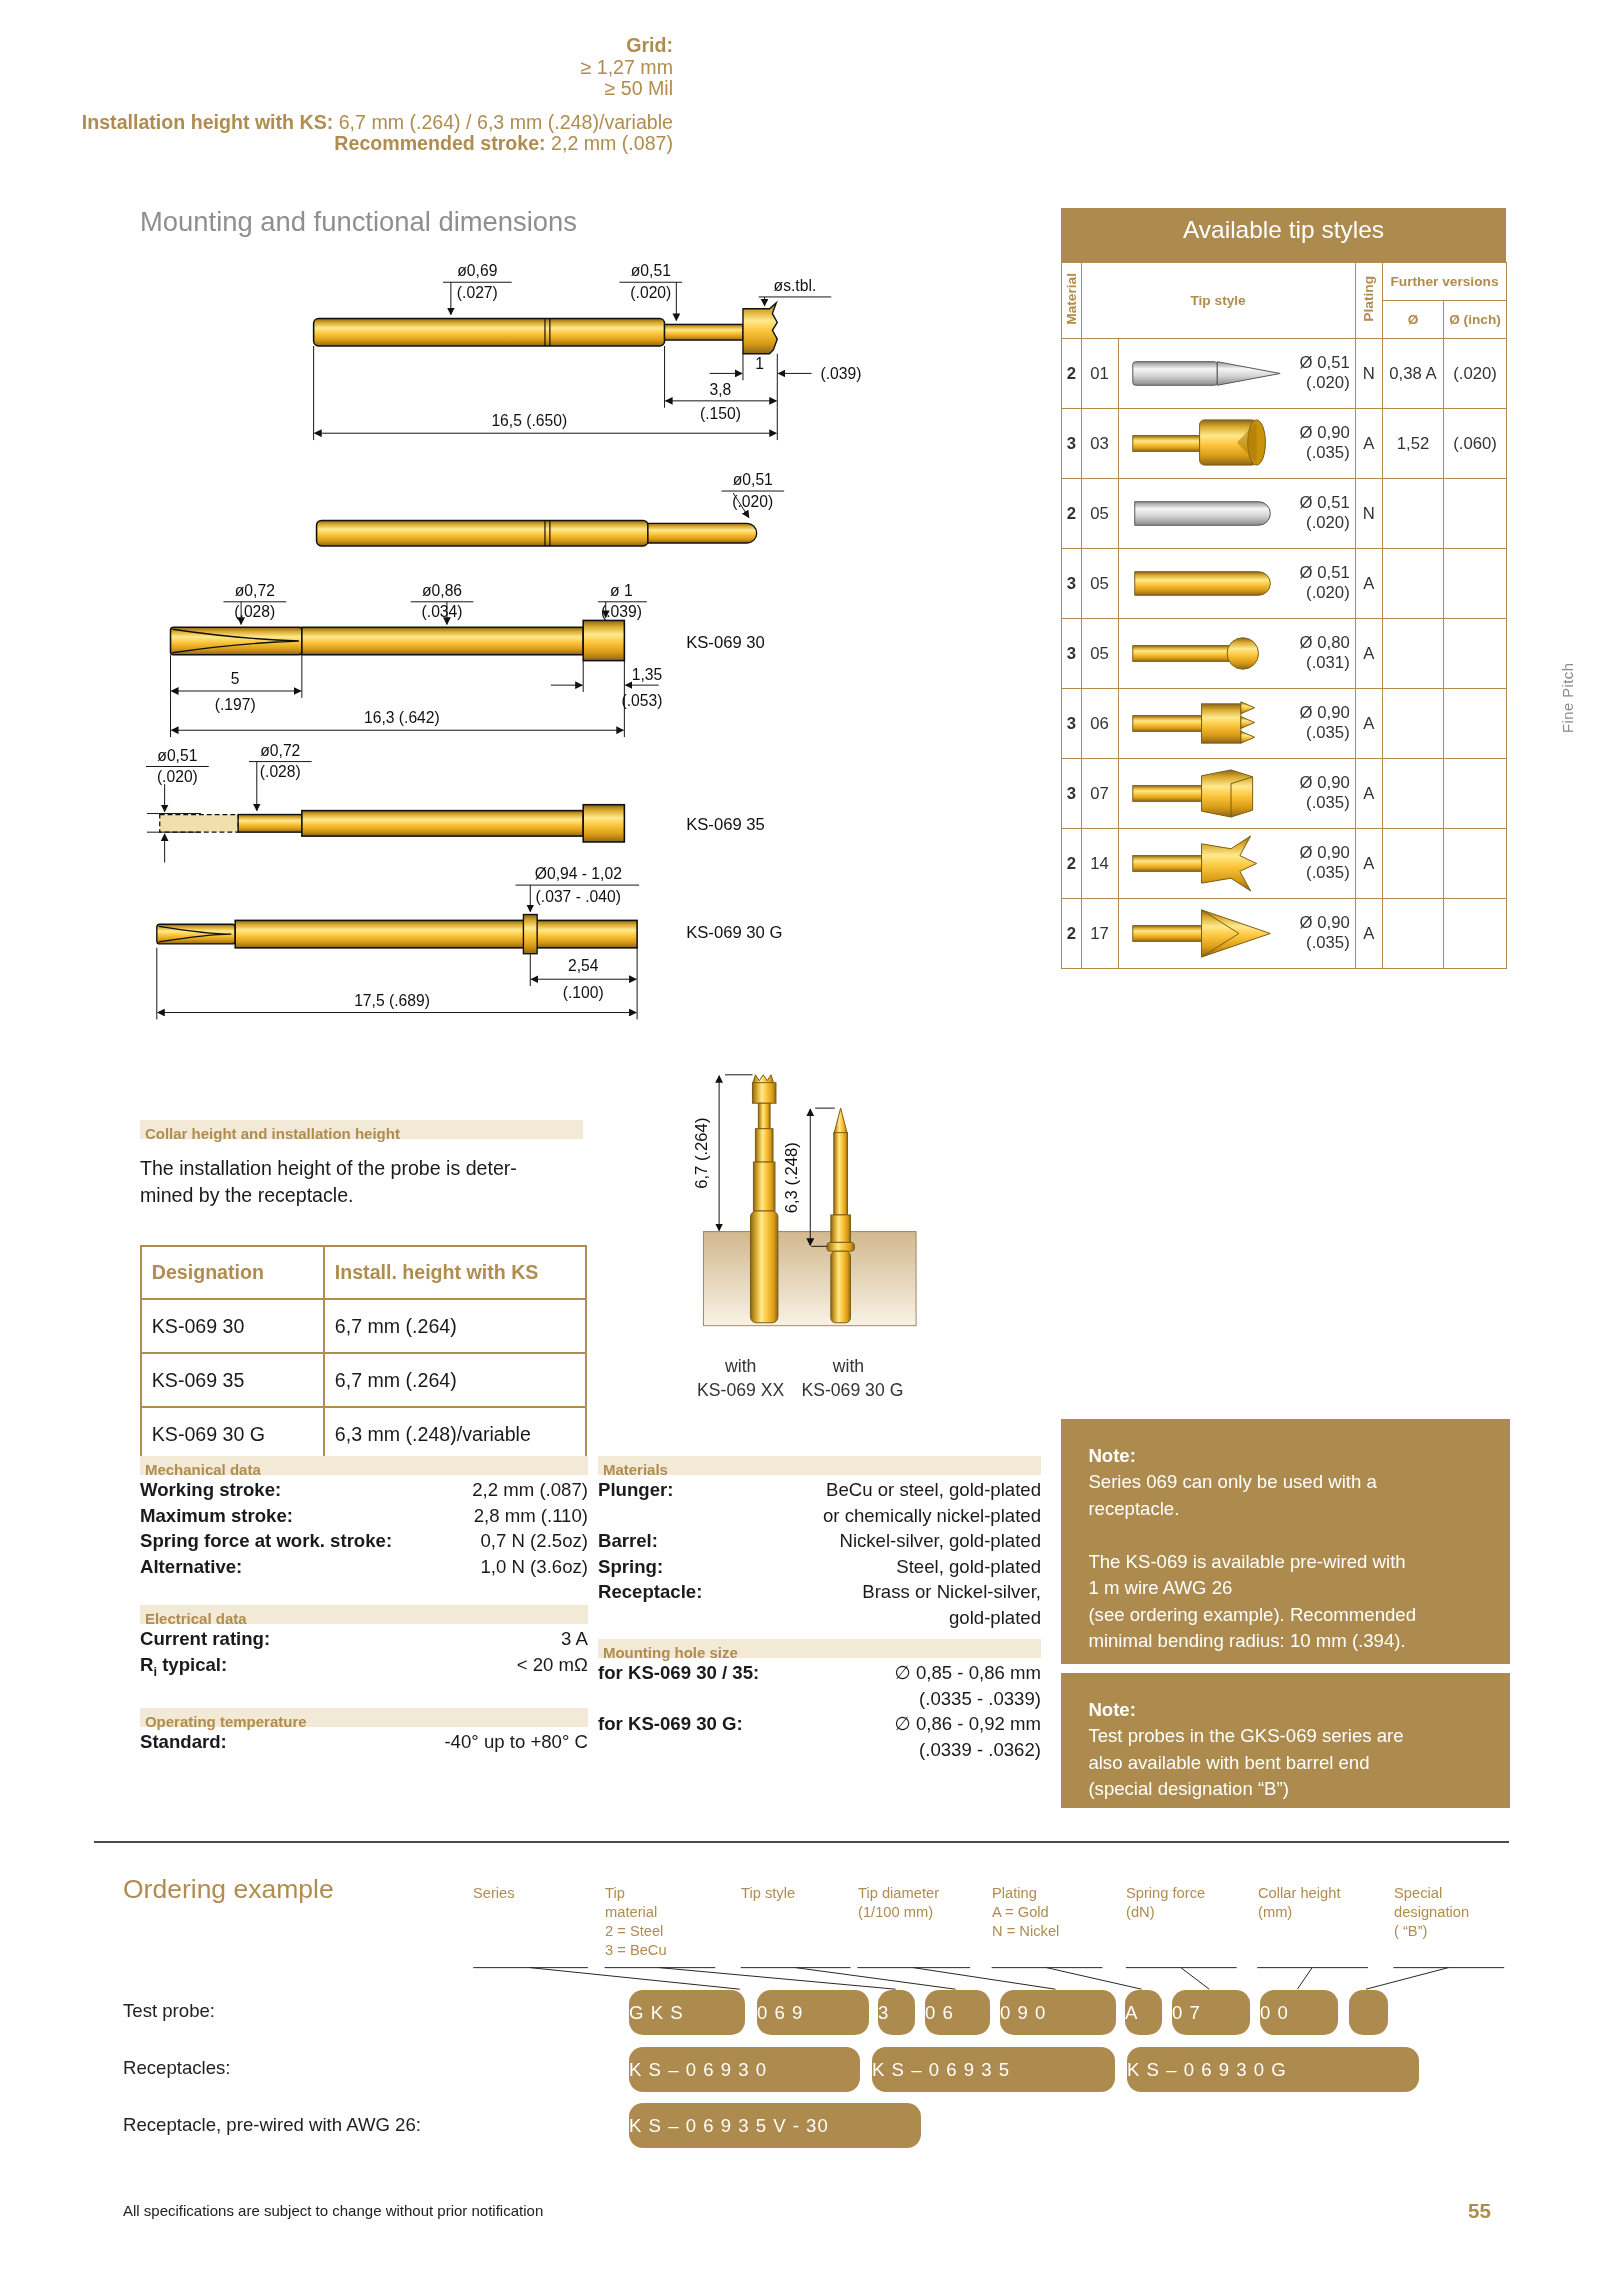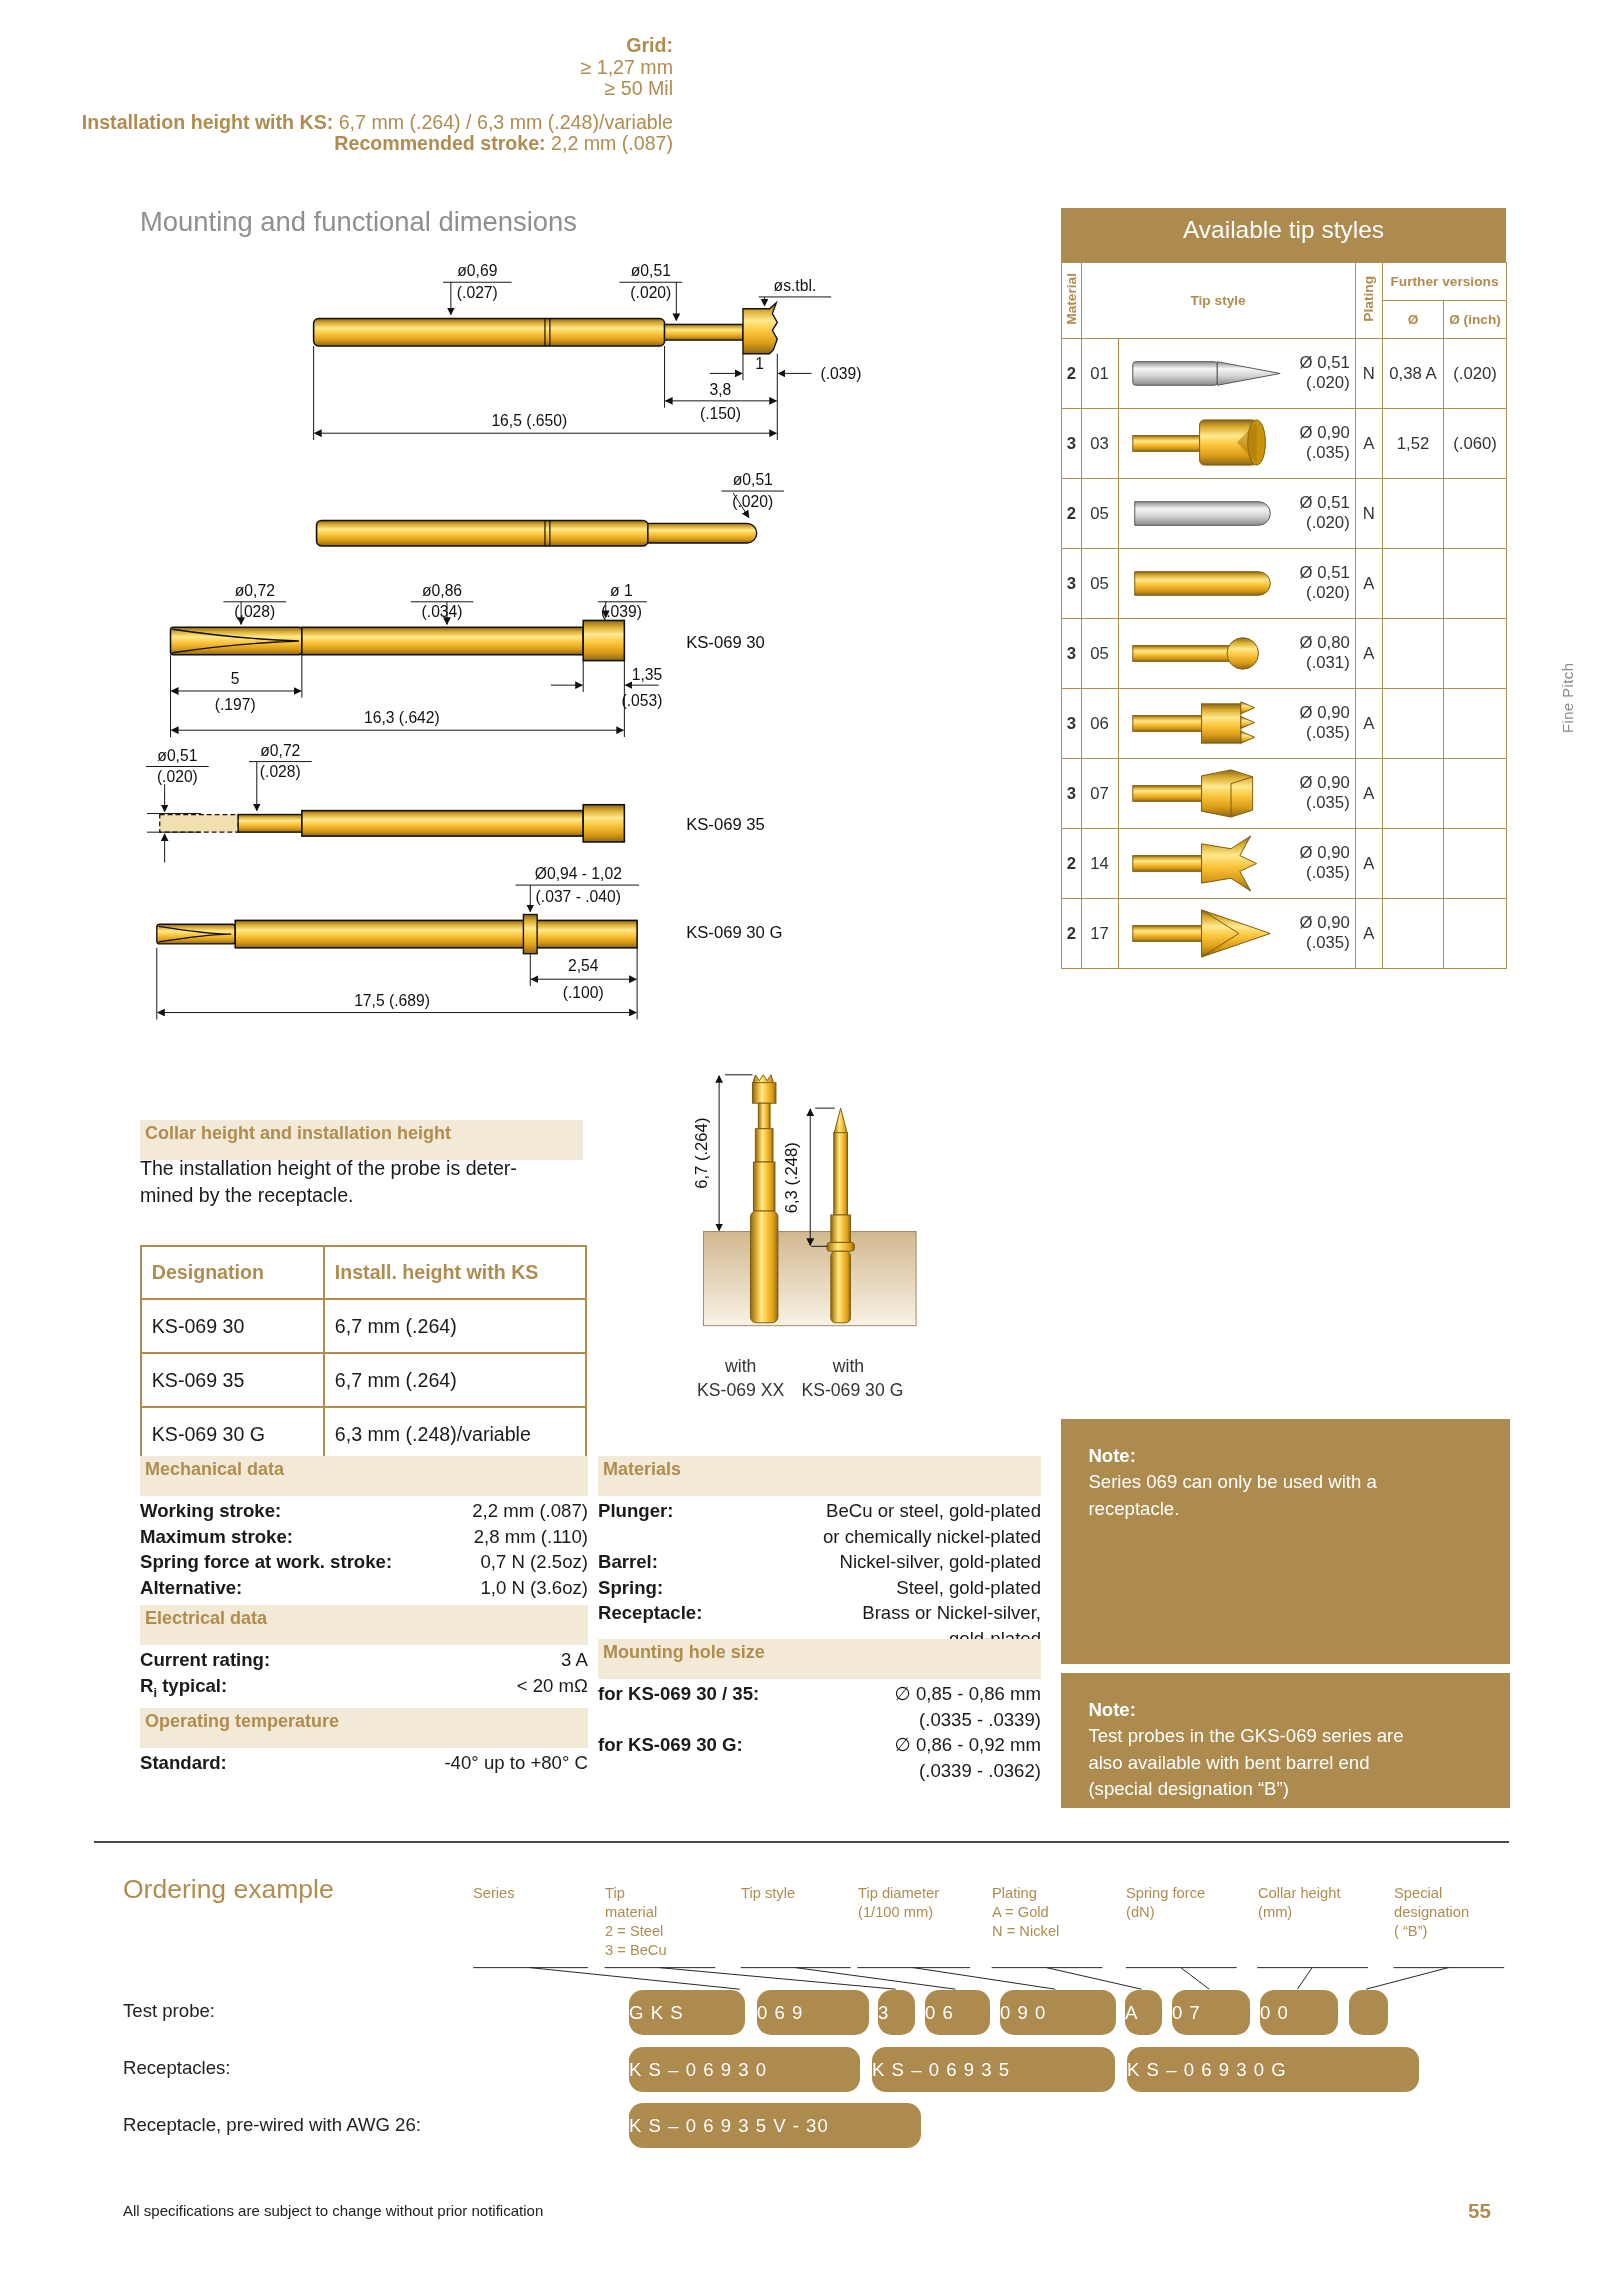--- a/index.html
+++ b/index.html
@@ -25,21 +25,21 @@
   #tips td{height:69px;font-size:16.7px;text-align:center;color:#333;}
   .rot{writing-mode:vertical-rl;transform:rotate(180deg);margin:0 auto;display:inline-block;}
   td.mat{color:#b08c4f;font-weight:bold;font-size:17.6px;}
   td.code{font-size:17.6px;color:#444;}
   .tipcell{position:relative;}
   .tipcell svg{position:absolute;left:2px;top:2.9px;}
   .diatxt{position:absolute;right:4.9px;top:50%;transform:translateY(-50%);text-align:right;font-size:16.7px;line-height:20.6px;color:#333;}
   #fine-pitch{left:1560px;top:576px;width:37px;height:157px;writing-mode:vertical-rl;transform:rotate(180deg);
               color:#8a8a8a;font-size:14.7px;letter-spacing:0.5px;}
   
-  .hbar{background:#f3e9d7;color:#b08c4f;font-weight:bold;font-size:18px;line-height:27.4px;padding-left:4.9px;height:40px;}
+  .hbar{background:#f3e9d7;color:#b08c4f;font-weight:bold;font-size:15px;line-height:27.4px;padding-left:4.9px;height:19px;}
   #collar-bar{left:140px;top:1120px;width:438px;}
   #collar-body{left:140px;top:1155px;font-size:19.6px;line-height:26.5px;}
   #destable{left:140px;top:1245px;}
   #destable table{border-collapse:collapse;table-layout:fixed;width:445px;}
   #destable th,#destable td{border:2px solid #b08c4f;font-size:19.6px;text-align:left;padding:0 0 0 9.8px;}
   #destable th{color:#b08c4f;height:51px;}
   #destable td{height:52px;color:#1a1a1a;}
   
   .datasec{font-size:18.6px;line-height:25.5px;}
   .drow{display:flex;justify-content:space-between;height:25.5px;}
@@ -600,20 +600,24 @@
     <div class="drow">
         <span class="lab"></span>
         <span>(.0339 - .0362)</span>
       </div>
   </div>
 
   <div class="abs note" id="note1">
     <div class="t">Note:</div>
     <div class="prel">Series 069 can only be used with a
 receptacle.</div>
+    <div class="prel" style="margin-top:26.5px">The KS-069 is available pre-wired with
+1 m wire AWG 26
+(see ordering example). Recommended
+minimal bending radius: 10 mm (.394).</div>
   </div>
   <div class="abs note" id="note2">
     <div class="t">Note:</div>
     <div class="prel">Test probes in the GKS-069 series are
 also available with bent barrel end
 (special designation “B”)</div>
   </div>
 
   <div class="abs" id="sep"></div>
   <div class="abs" id="ord-title">Ordering example</div>

